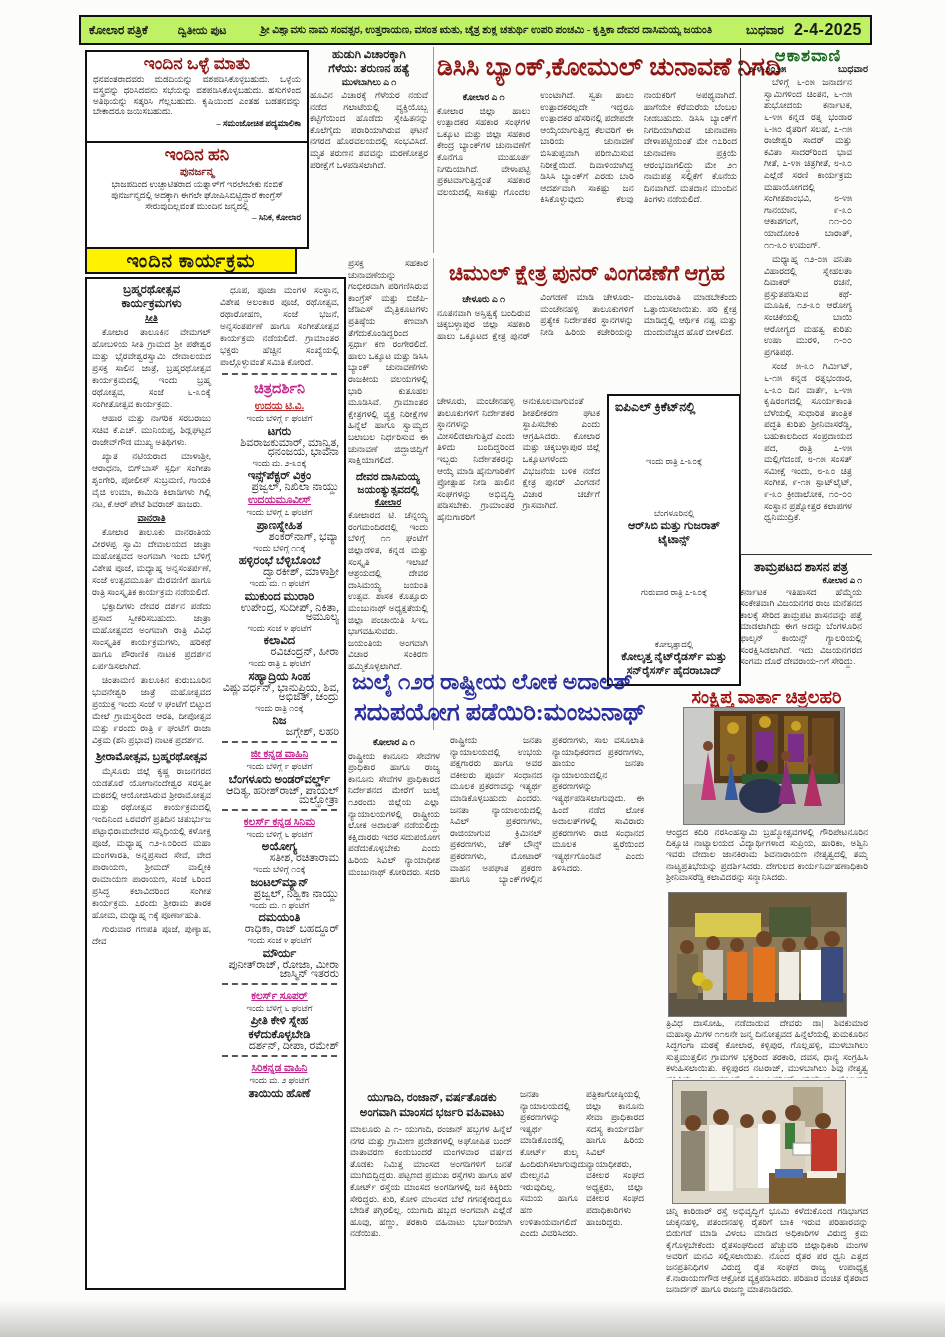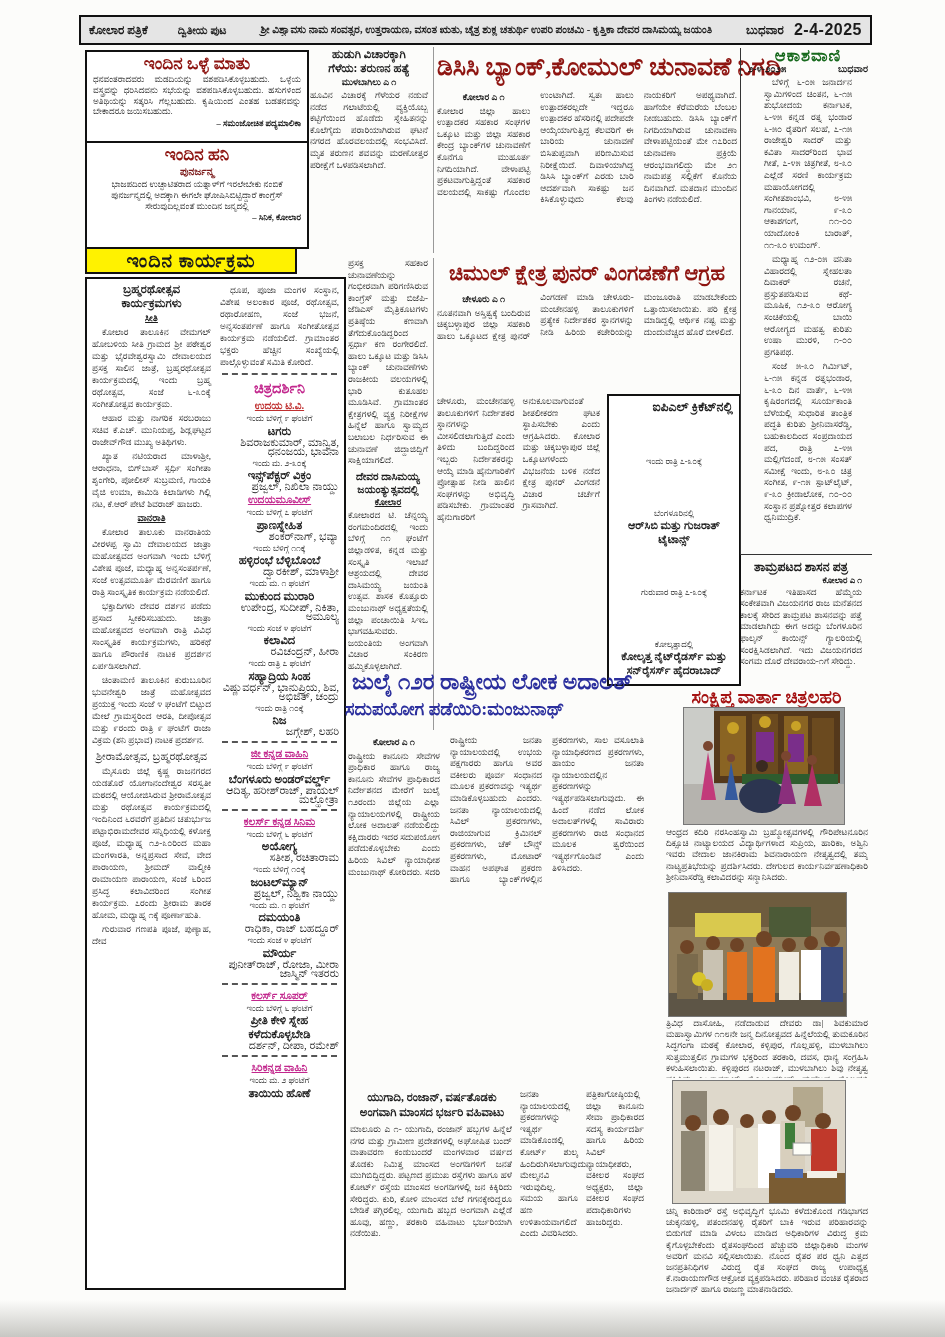--- a/index.html
+++ b/index.html
@@ -5,21 +5,21 @@
   html,body{margin:0;padding:0;background:#e8e8e6;}
   .page{position:relative;width:945px;height:1337px;background:#fcfcfa;overflow:hidden;
         font-family:"Liberation Serif","DejaVu Serif",serif;color:#1b1b1b;}
   .abs{position:absolute;}
   .just{text-align:justify;text-justify:inter-word;}
   .ctr{text-align:center;}
   .small{font-size:9px;line-height:11.6px;}
   .ovh{overflow:hidden;}
 
   
-  .masthead{left:79px;top:15px;width:773px;height:26px;border:2px solid #111;background:#e5e5e5;
+  .masthead{left:79px;top:15px;width:773px;height:26px;border:2px solid #111;background:#bef264;
             display:flex;align-items:center;gap:10px;padding:0 8px;font-weight:bold;}
   .m-paper{font-size:12px;white-space:nowrap;}
   .m-page{font-size:11px;white-space:nowrap;padding-left:20px;}
   .m-panch{flex:1;text-align:center;font-size:10.5px;white-space:nowrap;overflow:hidden;}
   .m-day{font-size:12px;} .m-date{font-size:16px;letter-spacing:.5px;font-family:"Liberation Sans",sans-serif;}
 
   
   .box{border:2px solid #111;background:#fff;padding:2px 6px;}
   .bx-title{color:#8e1511;font-size:17px;font-weight:bold;text-align:center;line-height:20px;}
   .bx-body{font-size:8.8px;line-height:10.8px;}
@@ -28,21 +28,21 @@
   .hani{left:85px;top:141px;width:208px;height:100px;}
   .hani-sub{color:#7b1a1a;font-weight:bold;text-align:center;font-size:10.5px;margin:1px 0;}
   .banner{left:85px;top:247px;width:208px;height:23px;background:#fff200;border:2px solid #111;
           display:flex;align-items:center;justify-content:center;font-size:19px;font-weight:bold;letter-spacing:1px;}
 
   
   .program-box{left:85px;top:277px;width:119px;height:1003px;border:2px solid #111;background:#fff;padding:3px 5px;}
   .tv-box{left:215px;top:277px;width:119px;height:1003px;border:2px solid #111;border-left:none;background:#fff;padding:3px 5px;}
   .pg-title{font-size:11.5px;font-weight:bold;text-align:center;line-height:14px;}
   .pg-sub{font-weight:bold;text-align:center;font-size:9.5px;text-decoration:underline;margin:3px 0 1px;}
-  .pg-sub2{font-weight:normal;text-align:center;font-size:11px;line-height:13px;margin:4px 0 2px;}
+  .pg-sub2{font-weight:bold;text-align:center;font-size:11px;line-height:13px;margin:4px 0 2px;}
   .pg-para{font-size:9px;line-height:12px;text-align:justify;text-indent:10px;margin:2px 0;}
   .dash{border-top:2px dashed #555;margin:5px 2px;}
   .tv-title{color:#c2278d;font-size:14.5px;font-weight:bold;text-align:center;margin:2px 0;}
   .ch-name{display:block;text-align:center;font-weight:bold;font-size:10.5px;text-decoration:underline;margin:3px 0 1px;}
   .ch-pink{color:#c2278d;} .ch-red{color:#c03030;}
   .tvtime{text-align:center;font-size:8.5px;line-height:10.5px;}
   .tvmovie{text-align:center;font-size:11.5px;font-weight:bold;line-height:14px;}
   .tvcast{text-align:right;font-size:11px;line-height:9px;margin-bottom:2px;}
 
   
@@ -54,38 +54,38 @@
   .dcc-body{left:437px;top:90px;width:300px;height:162px;column-count:3;column-gap:10px;}
   .tallcol{left:348px;top:258px;width:80px;height:472px;border-right:1px solid #999;padding-right:5px;}
   .tc-sub{font-weight:bold;text-align:center;font-size:10.5px;line-height:13px;margin:3px 0 1px;}
   .tc-dl{font-weight:bold;text-align:center;font-size:9px;text-decoration:underline;margin-bottom:2px;}
   .chimul-head{left:437px;top:260px;width:300px;font-size:21px;line-height:26px;}
   .chimul-r1{left:437px;top:292px;width:300px;height:100px;column-count:3;column-gap:10px;}
   .chimul-r2{left:437px;top:396px;width:163px;height:286px;column-count:2;column-gap:8px;}
 
   
   .ipl{left:607px;top:394px;width:118px;height:280px;border:2px solid #111;background:#fff;padding:4px 6px;}
-  .ipl-title{font-size:12.5px;font-weight:bold;text-align:right;margin-bottom:2px;}
+  .ipl-title{font-size:12.5px;font-weight:bold;text-align:left;margin-bottom:2px;}
   .ipl-when{font-size:8.5px;text-align:center;line-height:11px;margin-top:41px;}
   .ipl-teams{font-size:11px;font-weight:bold;text-align:center;line-height:13.5px;margin-bottom:2px;}
 
   
   .radio{left:740px;top:48px;width:120px;height:500px;border-left:1.5px solid #333;border-bottom:1.5px solid #333;padding:2px 4px 4px 7px;}
   .radio-title{color:#17691d;font-size:16.5px;font-weight:bold;text-align:center;letter-spacing:1px;}
   .radio-date{display:flex;justify-content:space-between;font-weight:bold;font-size:9.5px;margin:2px 0;}
   .radio p{margin:0 16px 3px;text-indent:8px;}
 
   .tamra{left:740px;top:560px;width:122px;height:124px;}
   .tamra-title{font-size:12.5px;font-weight:bold;text-align:center;line-height:15px;}
   .tamra-dl{text-align:right;font-weight:bold;font-size:8.5px;}
 
   
   .adalat-h{color:#2b2f9d;font-weight:bold;white-space:nowrap;}
   .adalat-h1{left:352px;top:669px;width:295px;font-size:22px;}
-  .adalat-h2{left:345px;top:699px;width:295px;font-size:18px;}
+  .adalat-h2{left:354px;top:699px;width:295px;font-size:24px;}
   .adalat-body{left:348px;top:735px;width:296px;height:350px;column-count:3;column-gap:10px;}
   .meat-h{left:350px;top:1090px;width:164px;font-size:11.5px;font-weight:bold;text-align:center;line-height:15px;}
   .meat-body{left:350px;top:1124px;width:162px;height:210px;}
   .bcols{left:520px;top:1089px;width:124px;height:246px;column-count:2;column-gap:8px;}
 
   
   .photo-head{left:665px;top:687px;width:203px;font-size:18px;font-weight:bold;color:#a51313;text-align:center;white-space:nowrap;}
   .photo{border:1px solid #777;background:#ddd;}
   .caption{font-size:9px;line-height:11.2px;color:#222;}
 

